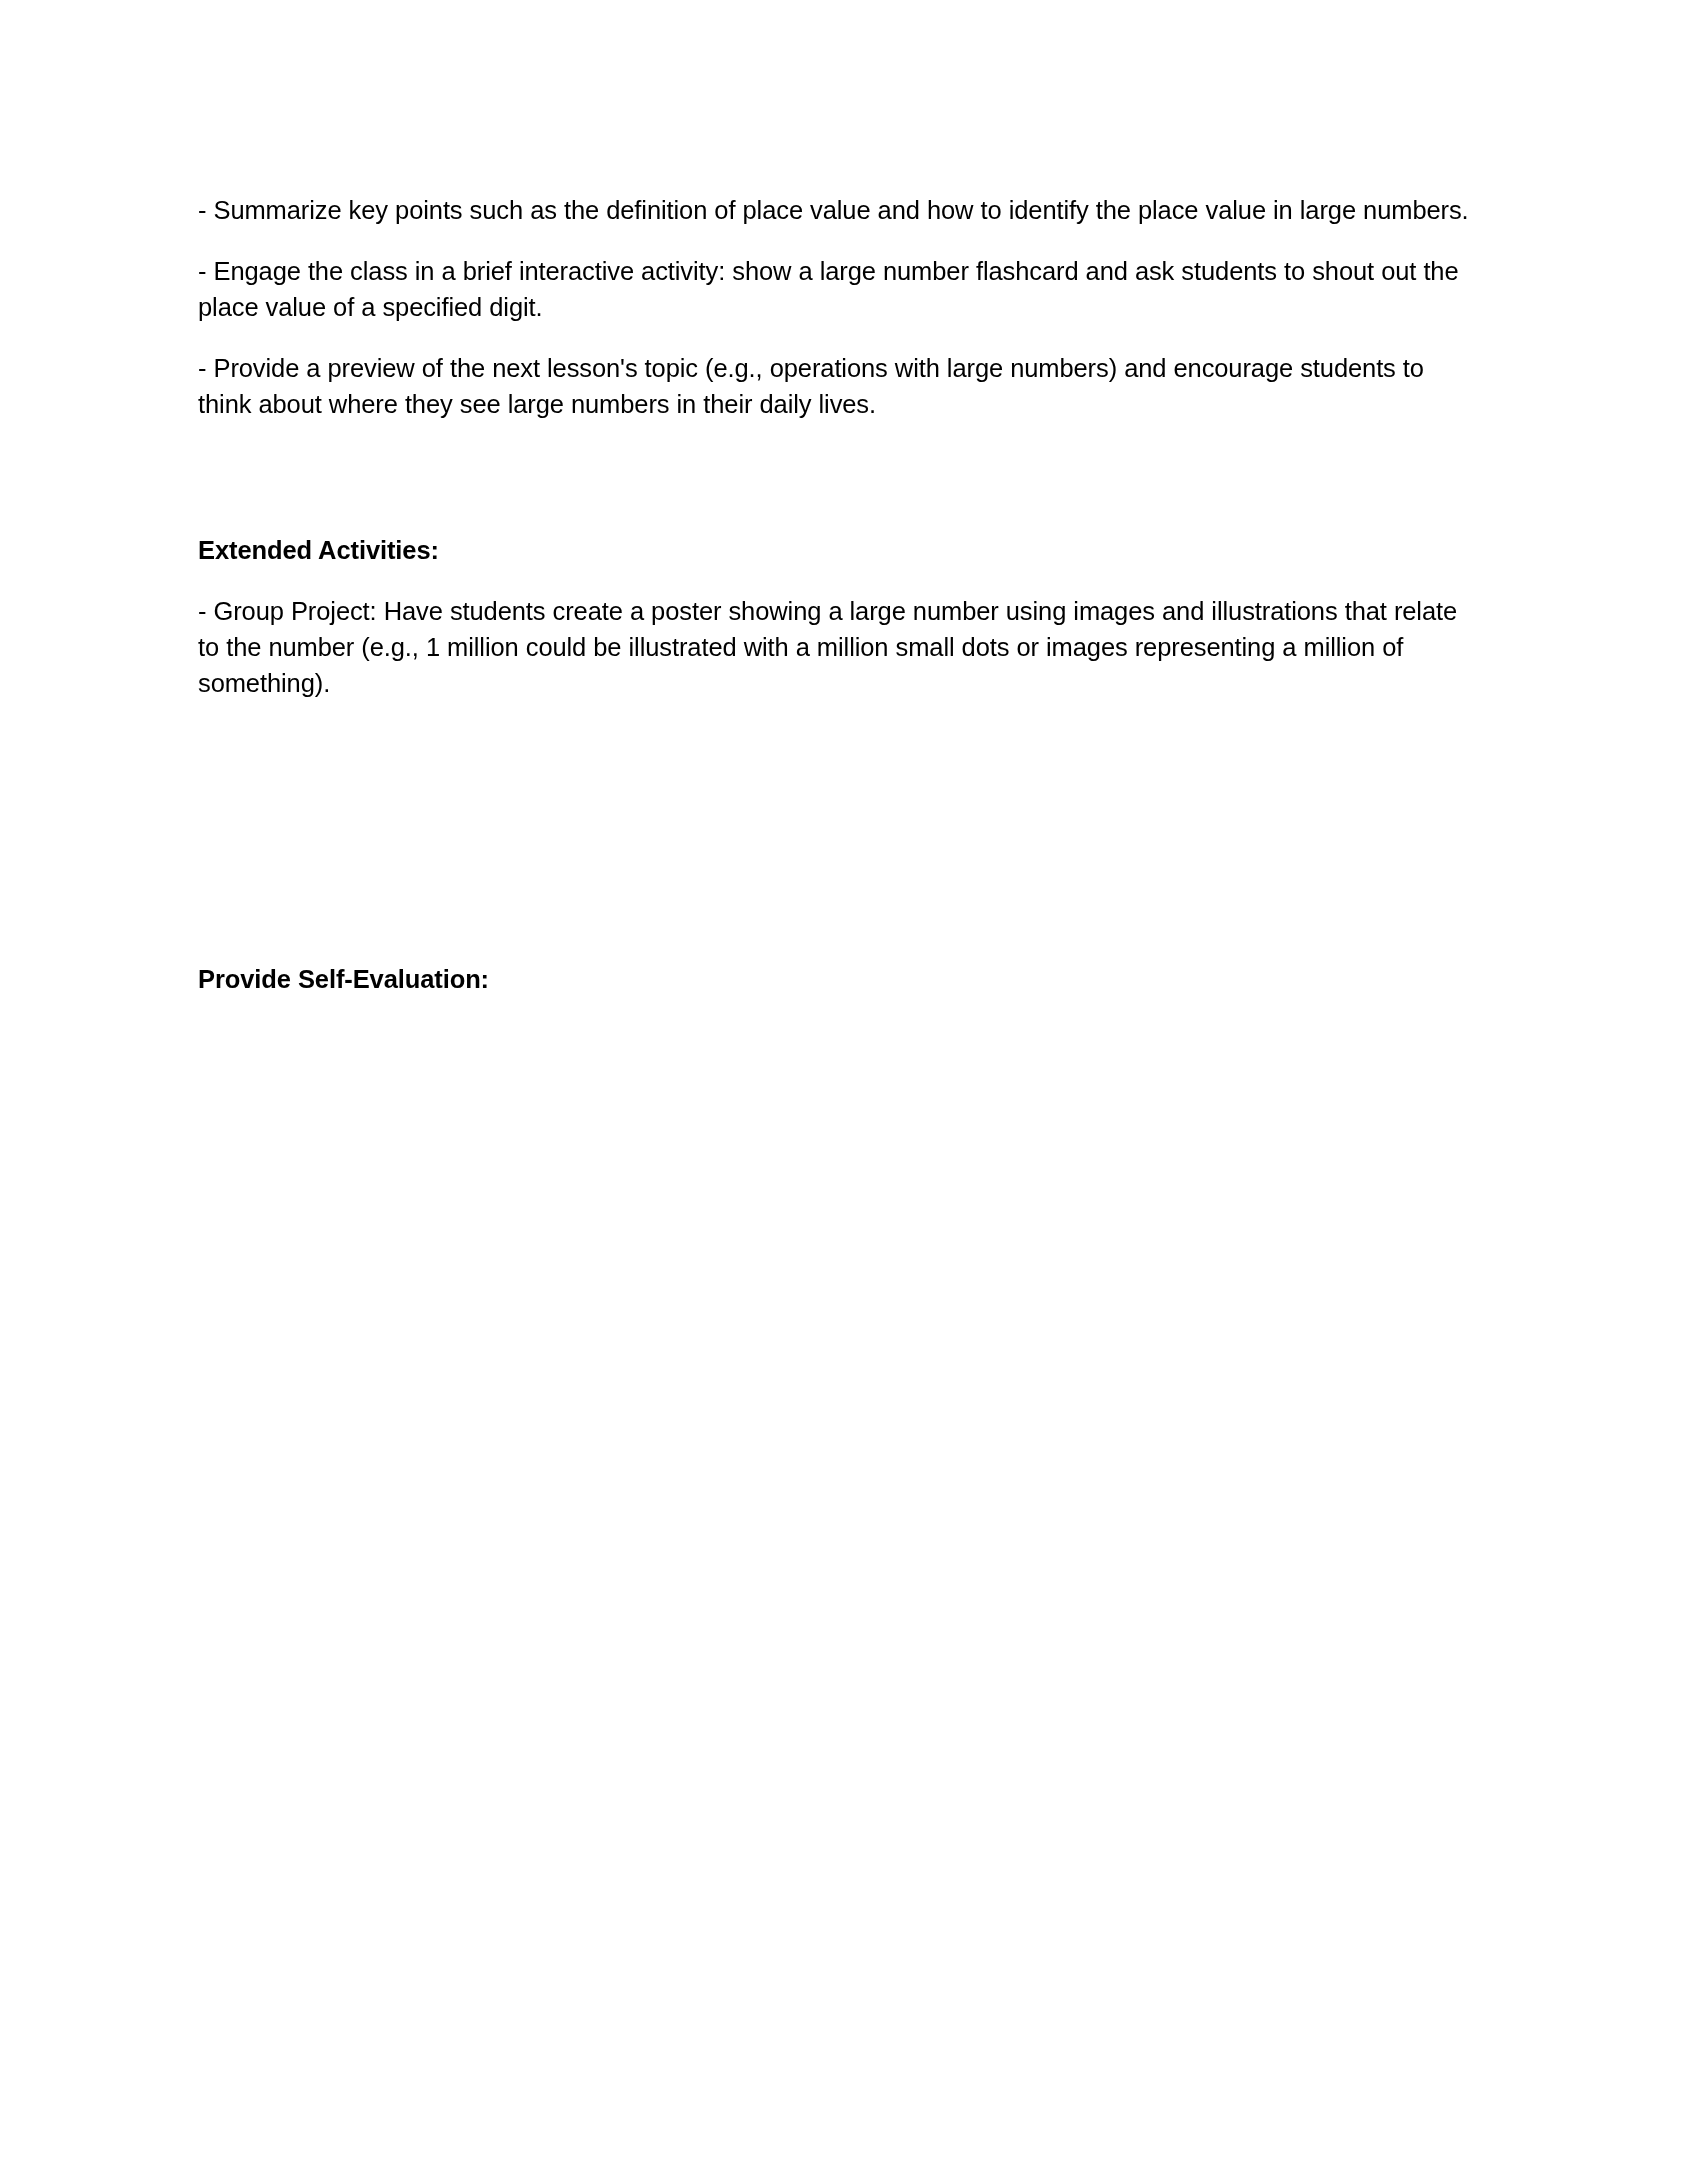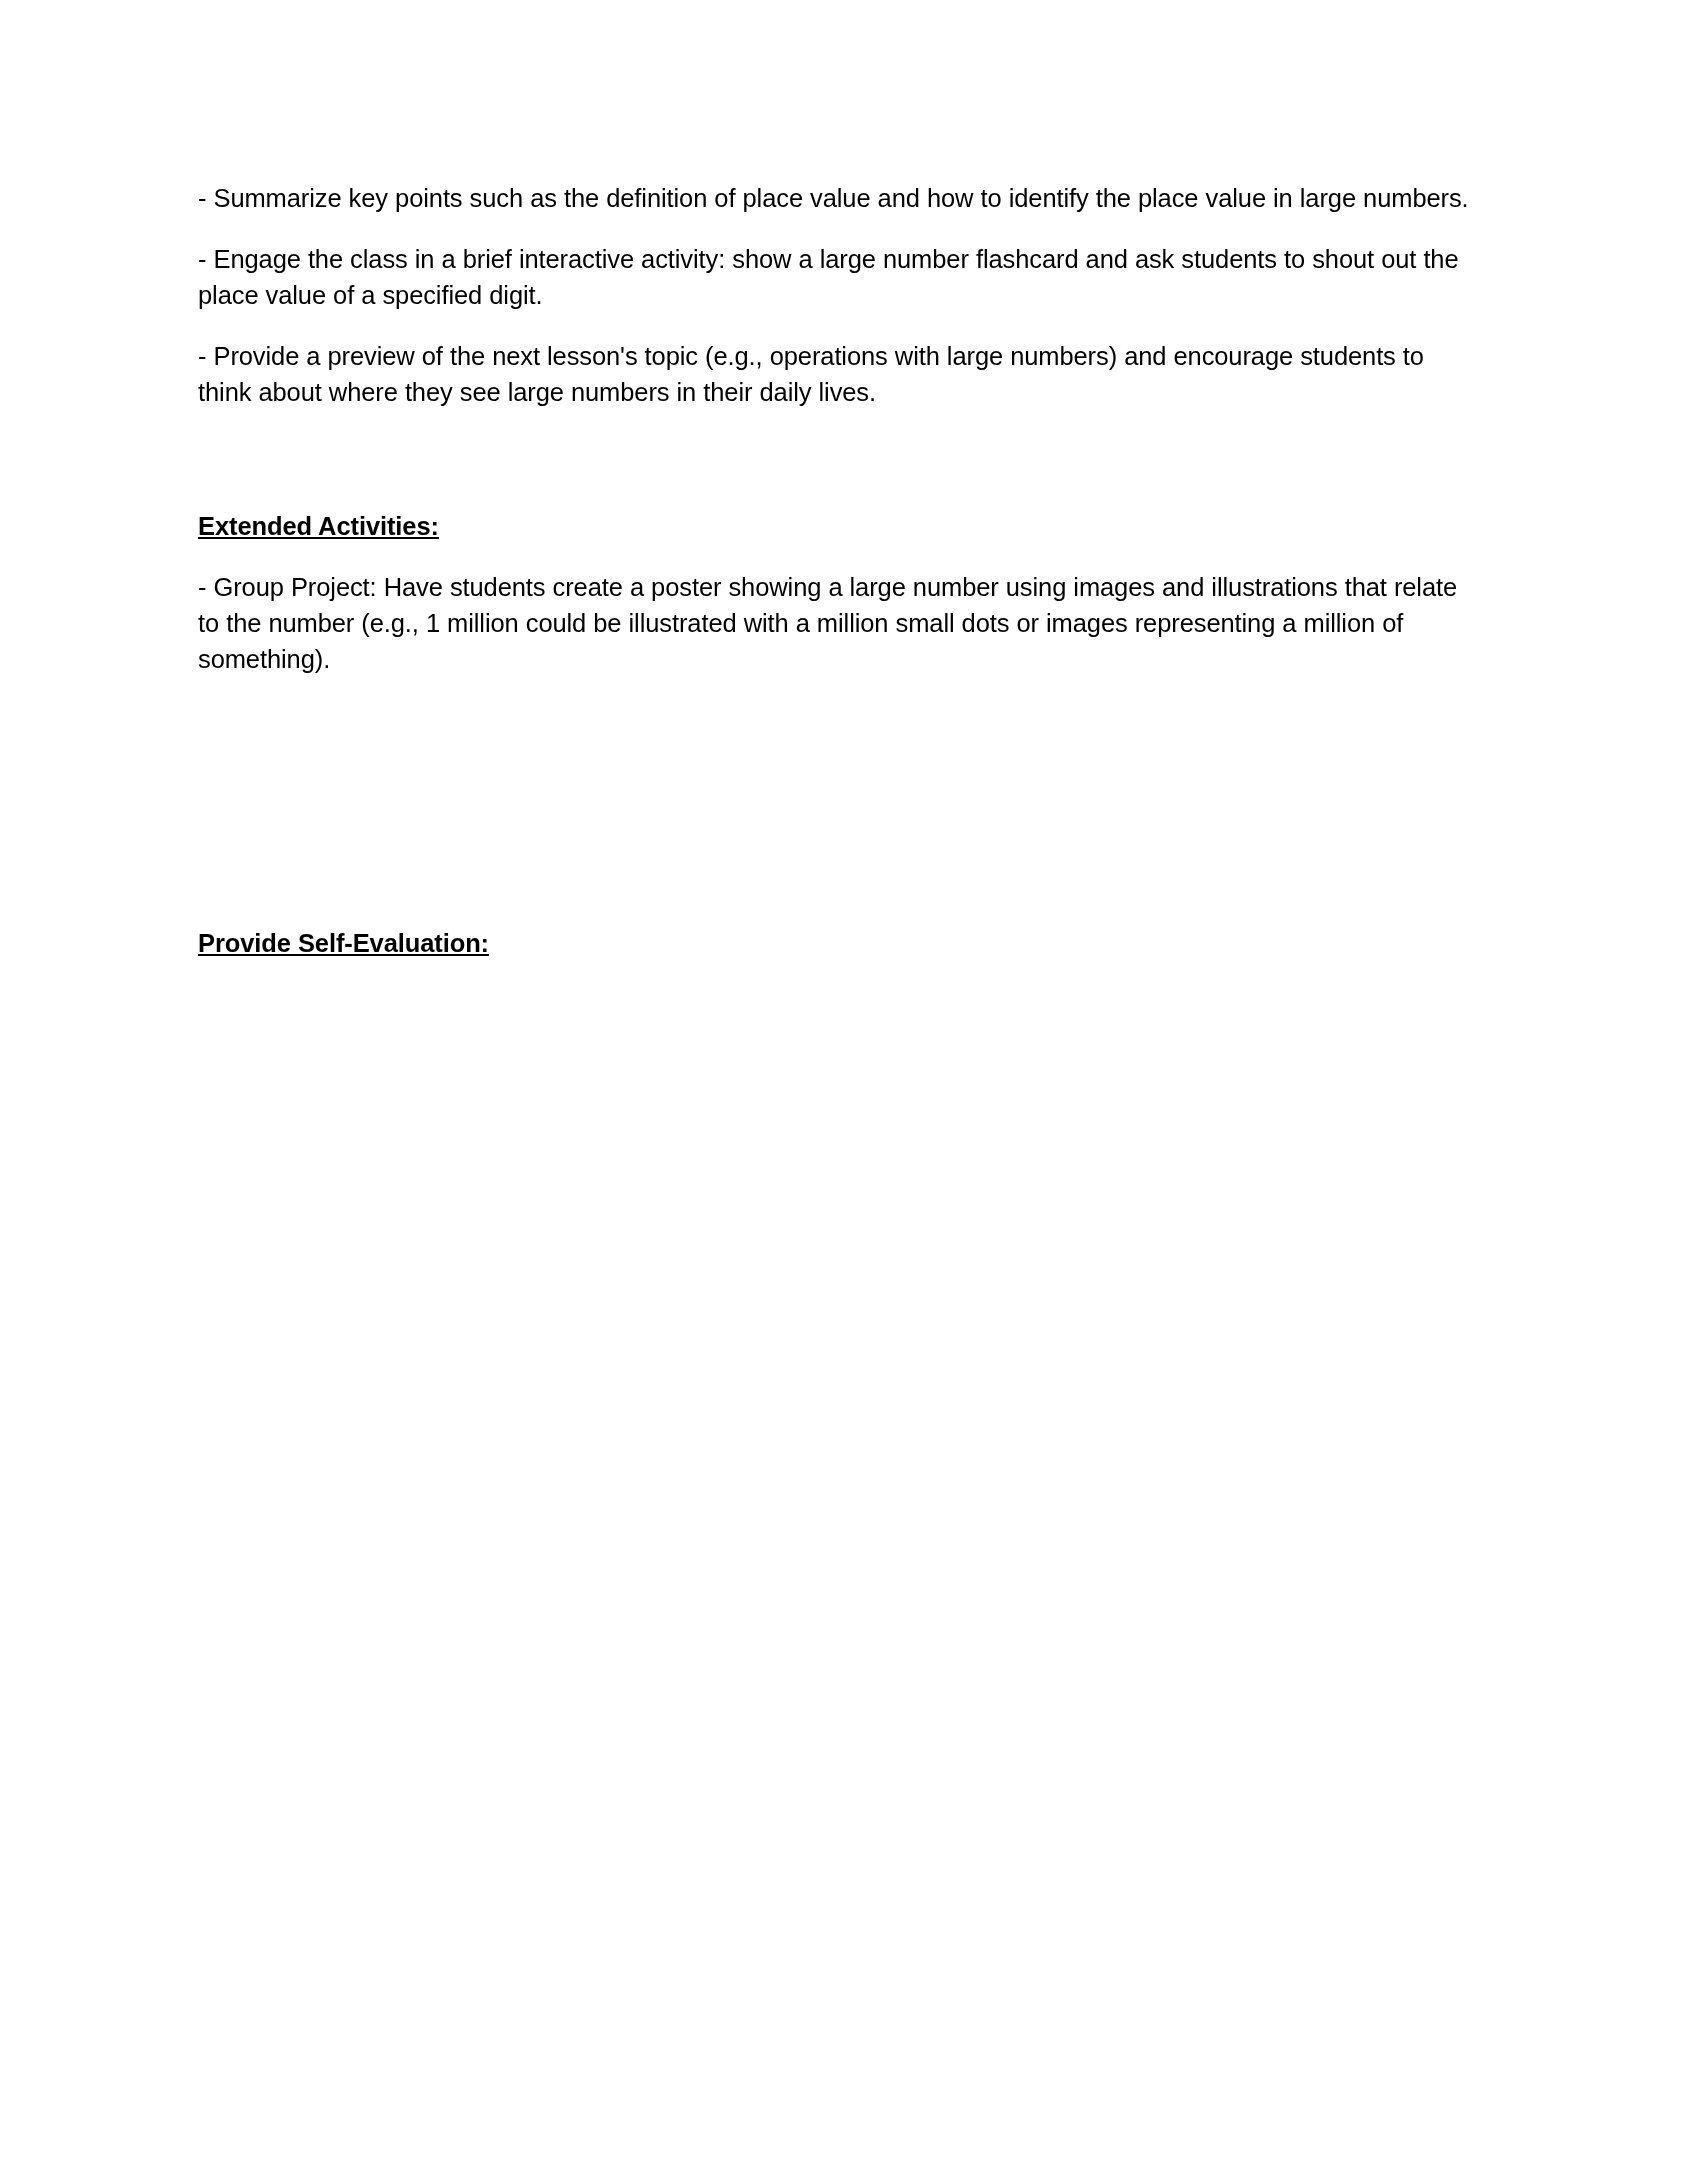--- a/index.html
+++ b/index.html
@@ -22,31 +22,30 @@
     left: 198px;
     top: 180px;
     width: 1274px;
   }
 
   .para {
     font-family: "Liberation Sans", "DejaVu Sans", sans-serif;
     font-size: 25.5px;
     line-height: 36px;
     color: #000000;
-    margin: 0 0 25px 0;
+    margin: 12px 0 25px 0;
     text-align: left;
     letter-spacing: -0.1px;
     word-spacing: 0.1px;
     -webkit-font-smoothing: antialiased;
   }
 
   .para.heading {
     font-weight: bold;
     letter-spacing: -0.1px;
-    text-decoration: underline;
   }
   .spacer-2 { height: 73px; }
   .spacer-4 { height: 150px; }
 </style>
 </head>
 <body>
 
 <div class="page">
   <div class="content">
 

